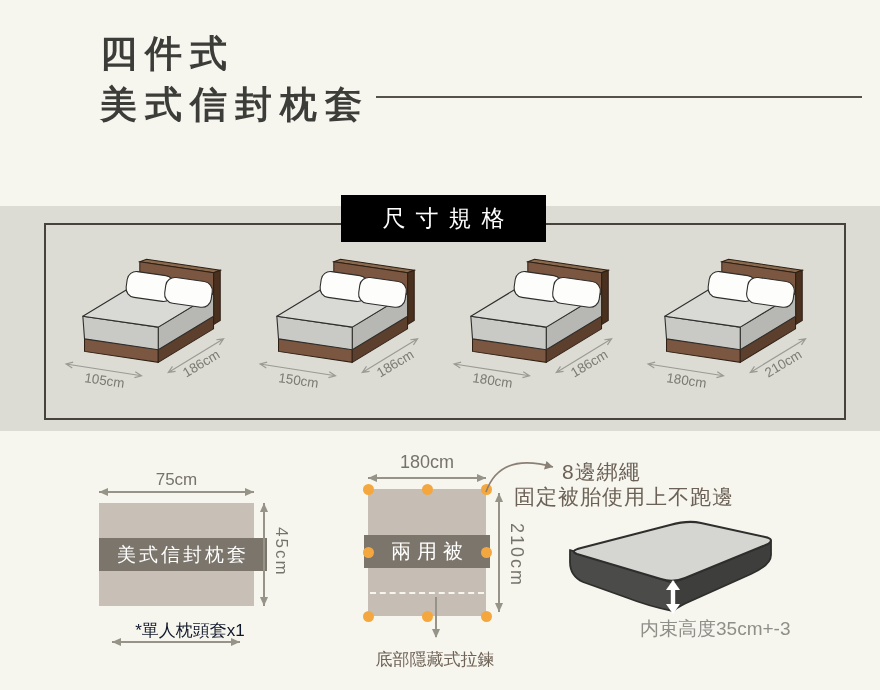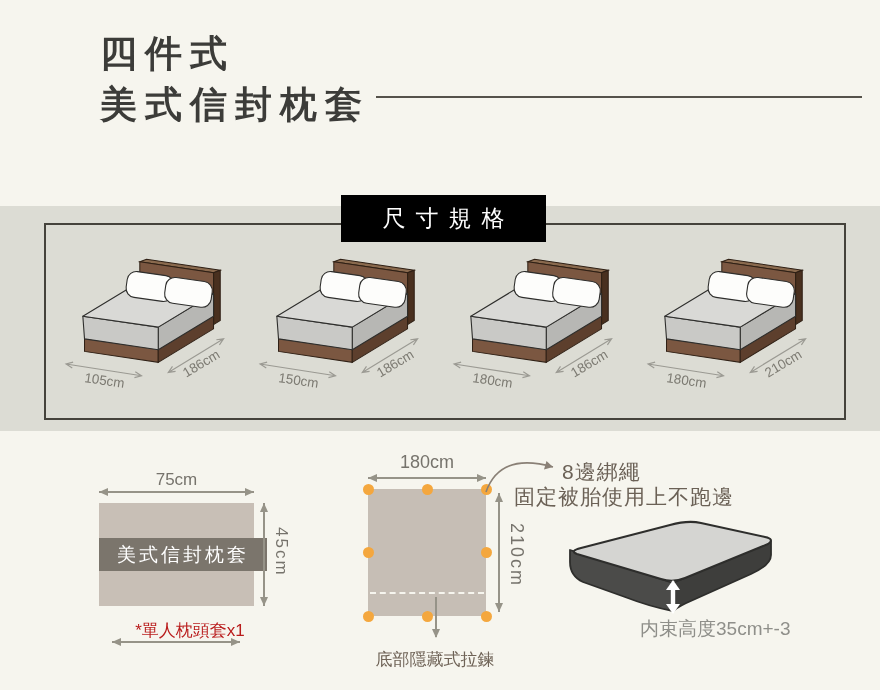--- a/index.html
+++ b/index.html
@@ -55,21 +55,21 @@
   .varrow::after { content:""; position:absolute; bottom:0; left:-3px; width:0; height:0;
     border-top:9px solid #969388; border-left:4px solid transparent; border-right:4px solid transparent; }
   .down-arrow { position:absolute; width:2px; background:#969388; }
   .down-arrow::after { content:""; position:absolute; bottom:-1px; left:-3px; width:0; height:0;
     border-top:9px solid #969388; border-left:4px solid transparent; border-right:4px solid transparent; }
   .fabric { position:absolute; }
   .band { position:absolute; background:#7b756c; color:#fff;
     display:flex; align-items:center; justify-content:center; }
   .dot { position:absolute; width:11px; height:11px; border-radius:50%; background:#f4a73e; }
   .dashed-line { position:absolute; border-top:2px dashed #f6f5ee; }
-  .note-brown { position:absolute; color:#b91c1c; font-size:17px; text-align:center; }
+  .note-brown { position:absolute; color:#0f172a; font-size:17px; text-align:center; }
   .tie-note { position:absolute; color:#6b6156; font-size:21px; letter-spacing:1px; }
   .zipper-note { position:absolute; color:#6f6357; font-size:17px; text-align:center; }
   .depth-note { position:absolute; color:#8f8f8a; font-size:19px; }
 </style>
 </head>
 <body>
 
 <div class="page">
 
   <div class="title">
@@ -170,20 +170,21 @@
     <div class="varrow" style="left:168px; top:33px; height:103px;"></div>
     <div class="dim-label vtext" style="left:176px; top:57px;">45cm</div>
     <div class="note-brown" style="left:0; top:149px; width:190px;">*單人枕頭套x1</div>
     <div class="harrow" style="left:17px; top:171px; width:128px;"></div>
   </div>
 
   <div class="group" style="left:345px; top:450px; width:230px; height:230px;">
     <div class="dim-label" style="left:23px; top:2px; width:118px; font-size:18px;">180cm</div>
     <div class="harrow" style="left:23px; top:27px; width:118px;"></div>
     <div class="fabric" style="left:23px; top:39px; width:118px; height:127px; background:#c6beb5;"></div>
+    <div class="band" style="left:19px; top:85px; width:126px; height:33px; font-size:20px; letter-spacing:6px; text-indent:6px;">兩用被</div>
     <div class="dashed-line" style="left:25px; top:142px; width:114px;"></div>
     <div class="dot" style="left:17.5px; top:33.5px;"></div>
     <div class="dot" style="left:76.5px; top:33.5px;"></div>
     <div class="dot" style="left:135.5px; top:33.5px;"></div>
     <div class="dot" style="left:17.5px; top:96.5px;"></div>
     <div class="dot" style="left:135.5px; top:96.5px;"></div>
     <div class="dot" style="left:17.5px; top:160.5px;"></div>
     <div class="dot" style="left:76.5px; top:160.5px;"></div>
     <div class="dot" style="left:135.5px; top:160.5px;"></div>
     <div class="varrow" style="left:153px; top:43px; height:119px;"></div>

